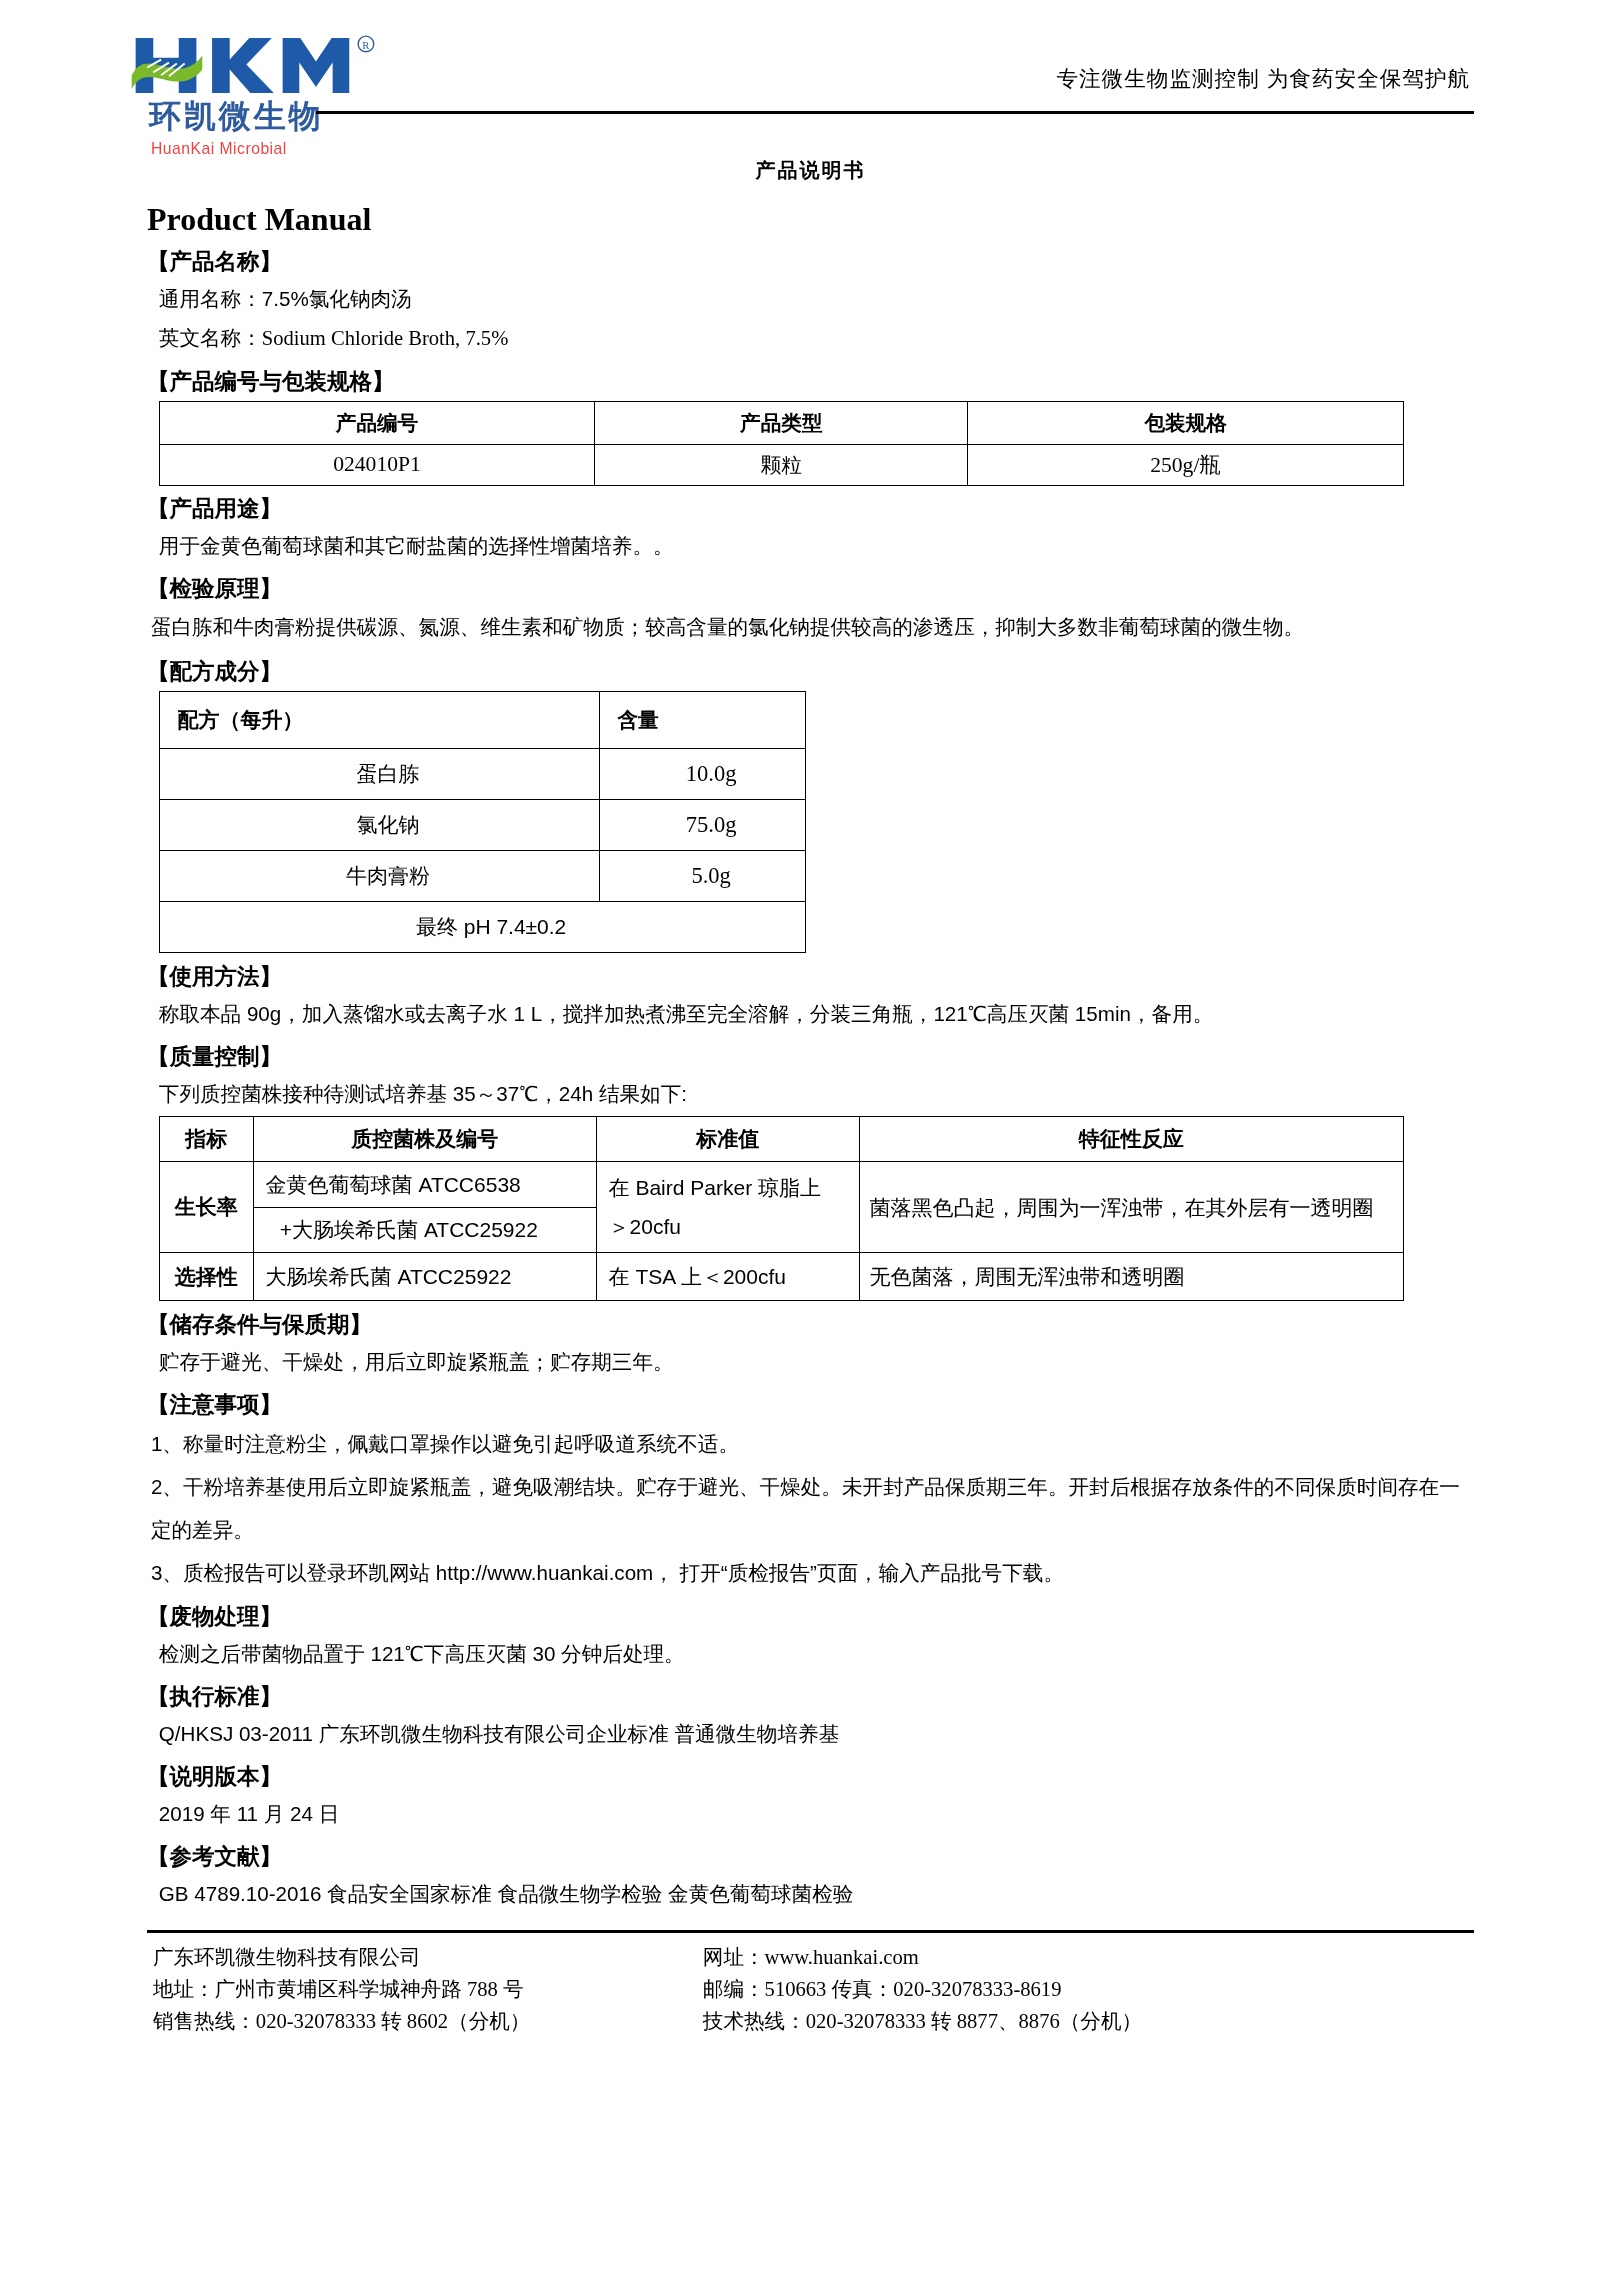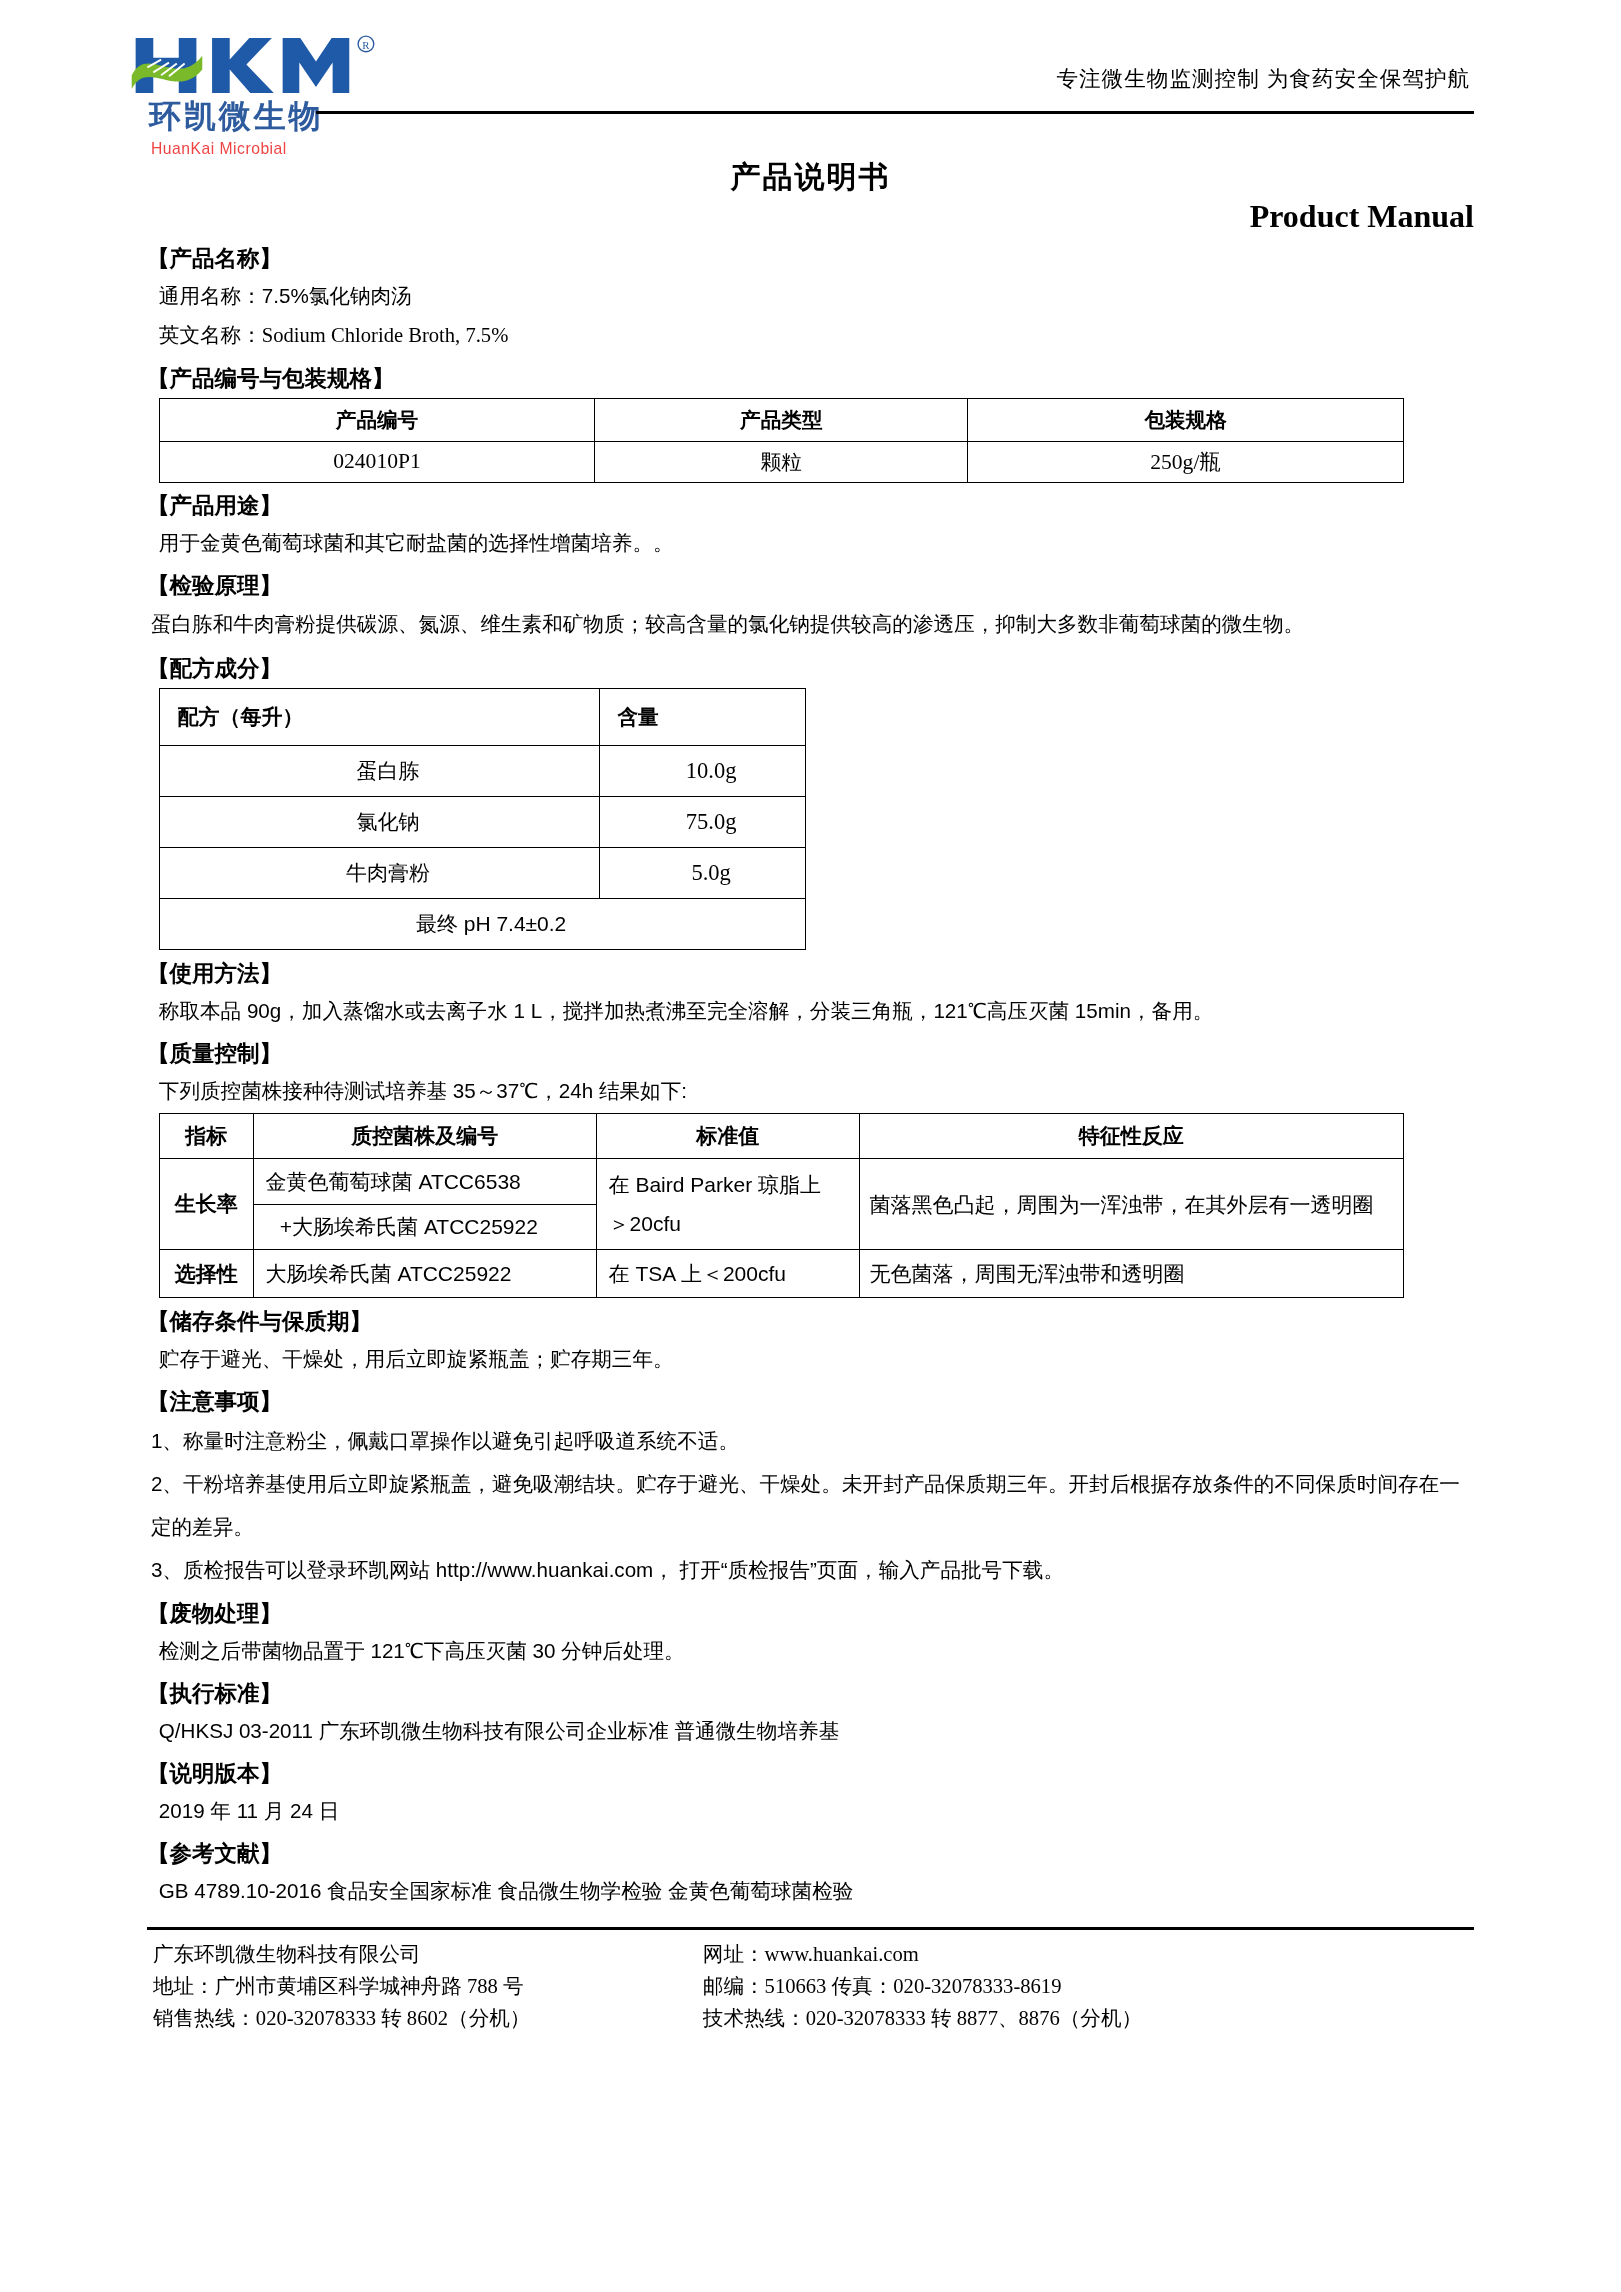--- a/index.html
+++ b/index.html
@@ -78,33 +78,33 @@
     position: absolute;
     left: 169px;
     right: 0;
     top: 84px;
     border-top: 3.9px solid #000;
   }
 
   
   .doc-title-cn {
     text-align: center;
-    font-size: 30px;
+    font-size: 20px;
     font-weight: bold;
     letter-spacing: 2px;
     margin-top: 11.8px;
     font-family: "Liberation Sans", sans-serif;
   }
 
   .doc-title-en {
-    text-align: right;
+    text-align: left;
     font-size: 32px;
     font-weight: bold;
     font-family: "Liberation Serif", serif;
-    margin-top: 0;
+    margin-top: 17px;
     letter-spacing: 0px;
   }
 
   
   .sec-h {
     font-size: 22.5px;
     font-weight: bold;
     margin-top: 7.8px;
     margin-bottom: 2px;
     letter-spacing: 0px;

